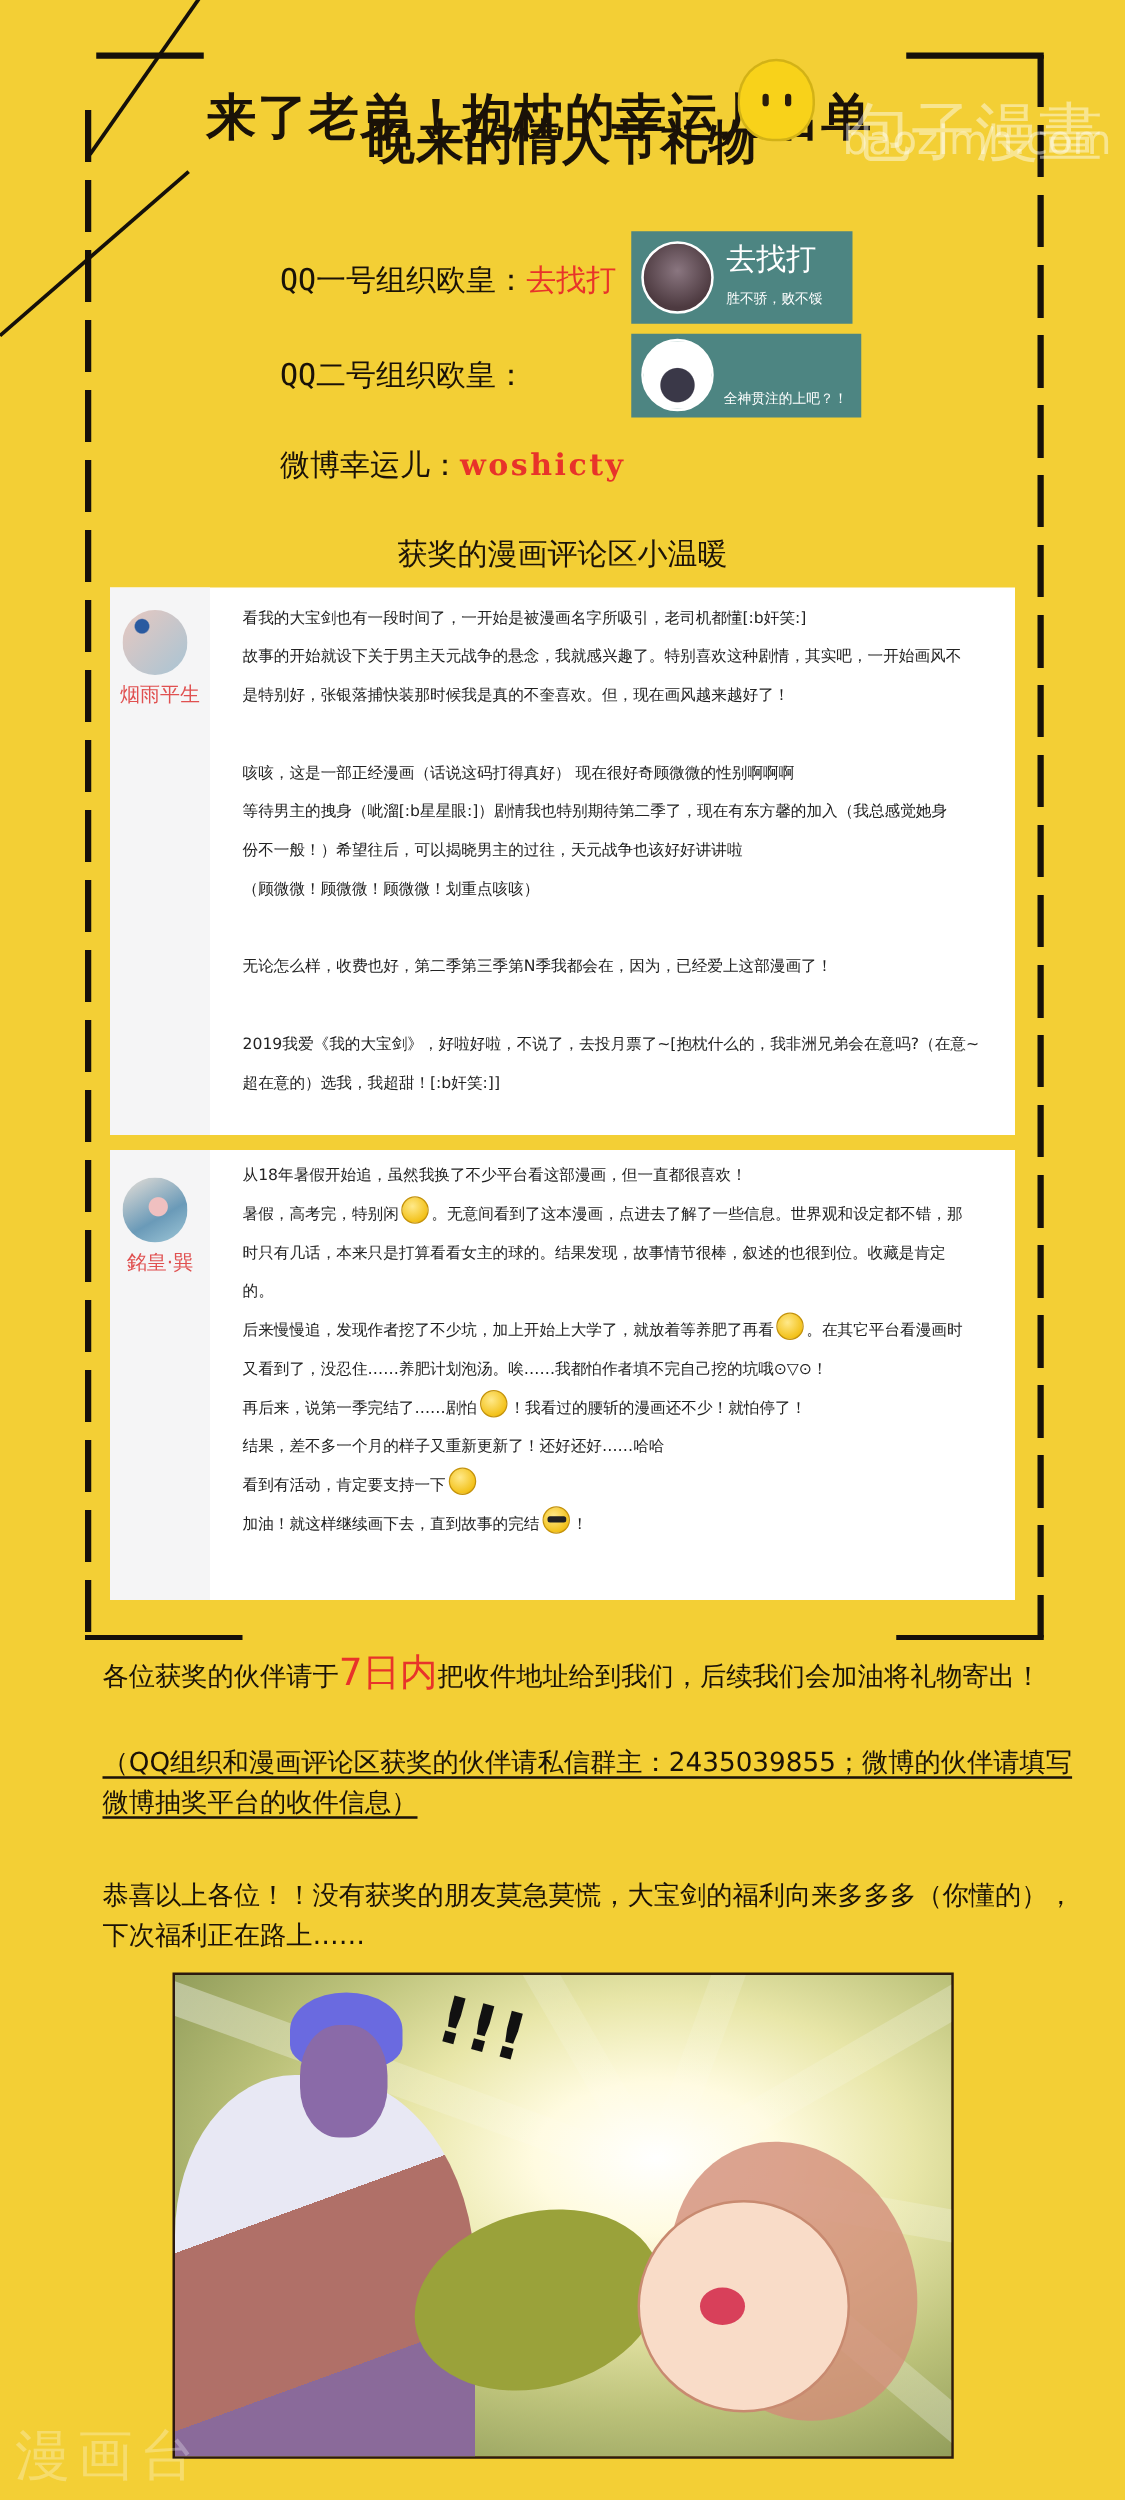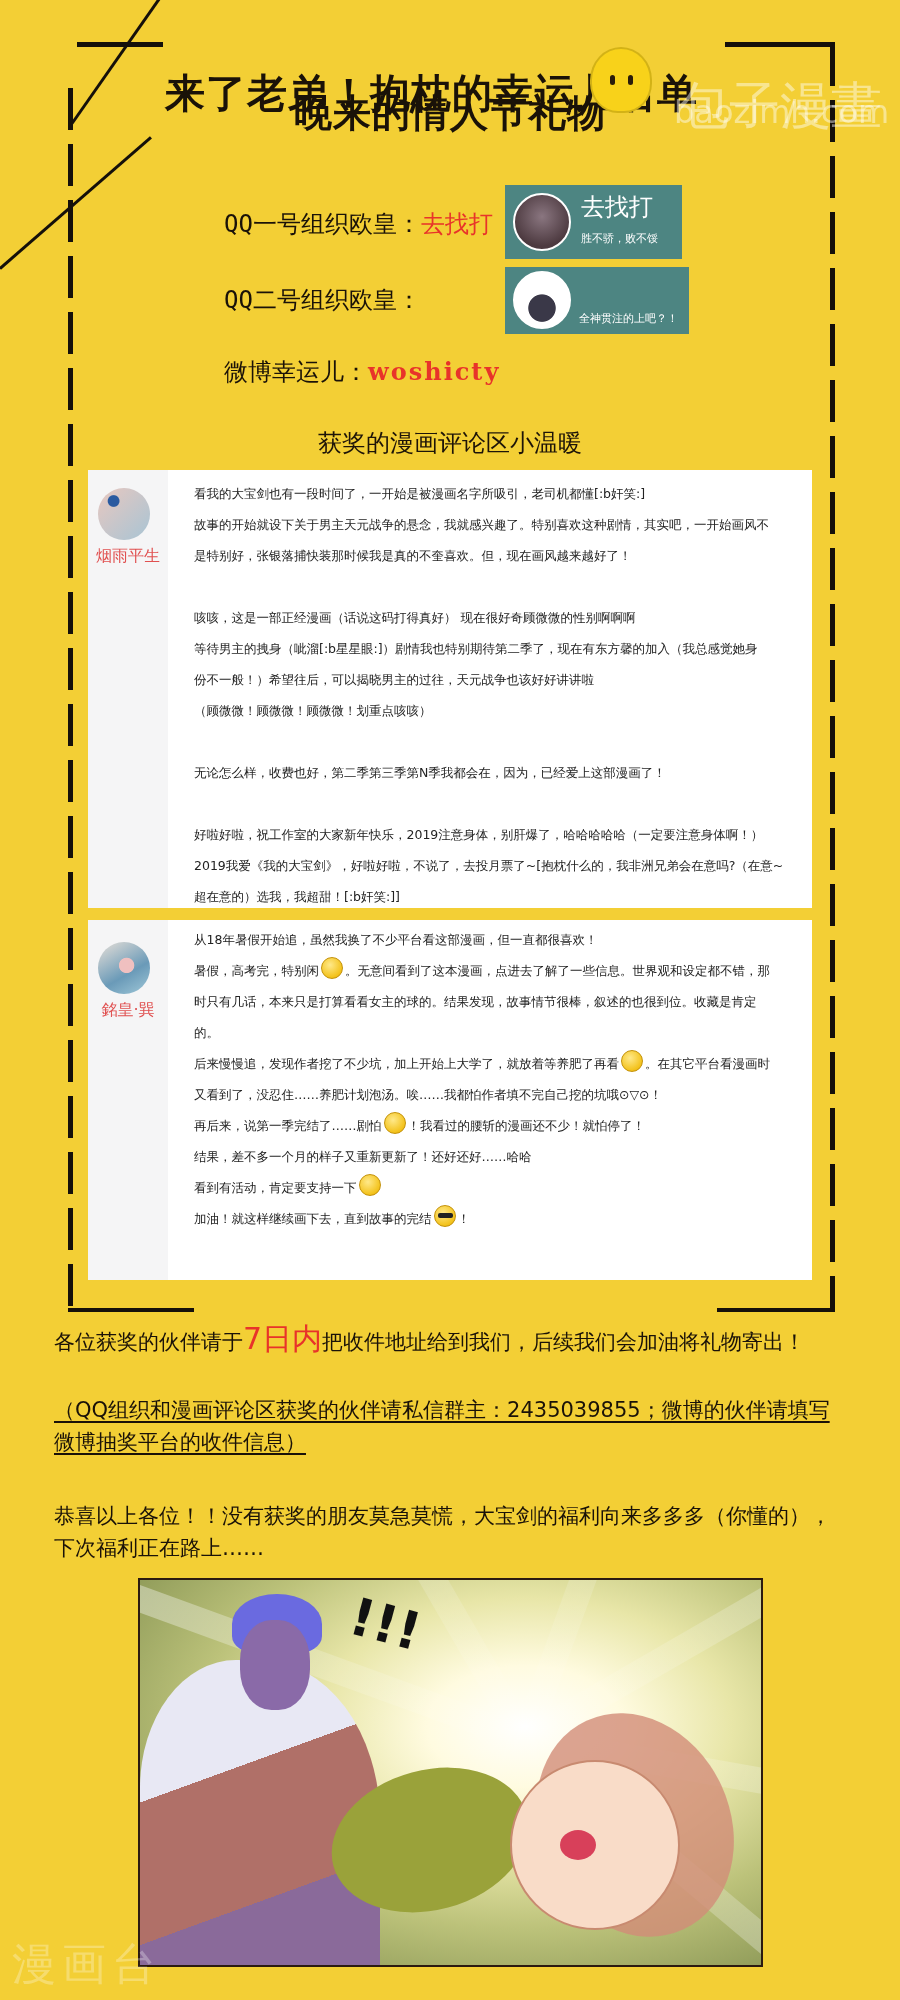--- a/index.html
+++ b/index.html
@@ -99,21 +99,21 @@
     background: radial-gradient(circle at 40% 35%, #ffe98a, #f3c21b 70%, #d9a30c);
     border: 1px solid #c4920a; vertical-align: -4px; margin: 0 2px; position: relative;
   }
   .emoji.sg::after {
     content: ""; position: absolute; left: 3px; top: 7px; width: 15px; height: 5px;
     background: #222; border-radius: 2px;
   }
 
   
   .note {
-    position: absolute; left: 54px; width: 780px; font-size: 21px; line-height: 32px;
+    position: absolute; left: 82px; width: 780px; font-size: 21px; line-height: 32px;
     color: #1a1208;
   }
   .note .hl { color: #e8332a; font-size: 30px; }
   .note.u { text-decoration: underline; text-underline-offset: 4px; }
 
   .comic {
     position: absolute; left: 138px; top: 1578px; width: 625px; height: 389px;
     border: 2px solid #2b1a10; overflow: hidden;
     background:
       radial-gradient(ellipse at 62% 38%, #ffffff 0%, #fffbe0 18%, #e8e6a8 38%, #bcc27a 60%, #8e9a58 85%);
@@ -210,21 +210,20 @@
     <p>故事的开始就设下关于男主天元战争的悬念，我就感兴趣了。特别喜欢这种剧情，其实吧，一开始画风不</p>
     <p>是特别好，张银落捕快装那时候我是真的不奎喜欢。但，现在画风越来越好了！</p>
     <p></p>
     <p>咳咳，这是一部正经漫画（话说这码打得真好） 现在很好奇顾微微的性别啊啊啊</p>
     <p>等待男主的拽身（呲溜[:b星星眼:]）剧情我也特别期待第二季了，现在有东方馨的加入（我总感觉她身</p>
     <p>份不一般！）希望往后，可以揭晓男主的过往，天元战争也该好好讲讲啦</p>
     <p>（顾微微！顾微微！顾微微！划重点咳咳）</p>
     <p></p>
     <p>无论怎么样，收费也好，第二季第三季第N季我都会在，因为，已经爱上这部漫画了！</p>
     <p></p>
-    <p>好啦好啦，祝工作室的大家新年快乐，2019注意身体，别肝爆了，哈哈哈哈哈（一定要注意身体啊！）</p>
     <p>2019我爱《我的大宝剑》，好啦好啦，不说了，去投月票了~[抱枕什么的，我非洲兄弟会在意吗?（在意~</p>
     <p>超在意的）选我，我超甜！[:b奸笑:]]</p>
   </div>
 </div>
 
 <div class="comment" style="top:920px;height:360px;">
   <div class="side"></div>
   <div class="cavatar" style="top:22px;background:radial-gradient(circle at 55% 45%,#f0c0c0 0 18%,transparent 20%),linear-gradient(150deg,#e8e0d8,#6a9ab8 60%,#a0c8d8);"></div>
   <div class="uname" style="top:80px;">銘皇·巽</div>
   <div class="body" style="top:4px;">

